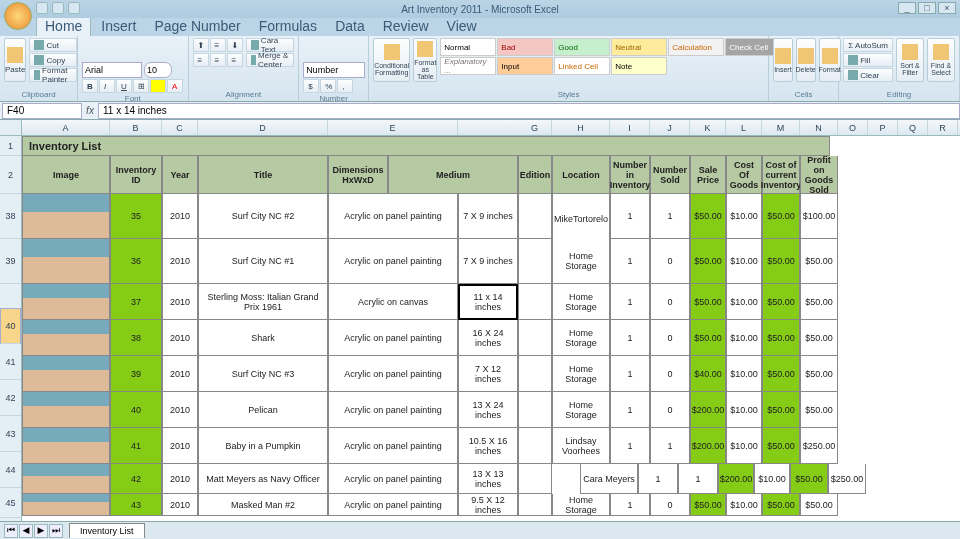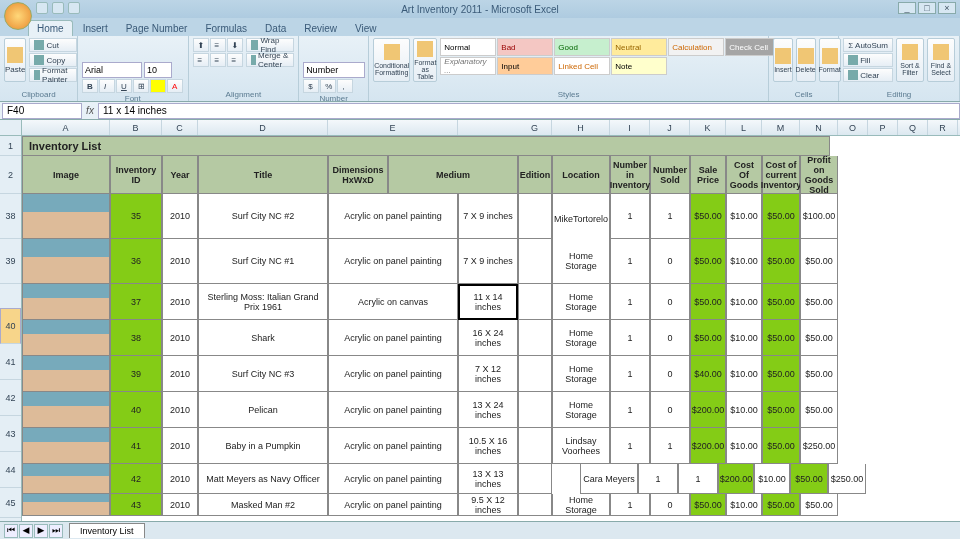--- a/index.html
+++ b/index.html
@@ -7,21 +7,21 @@
 
 
 .titlebar { height: 18px; background: linear-gradient(#bcd5e6,#aecbe0); display:flex; align-items:center; justify-content:center; position:relative; font-size:10px; color:#3a5a78; }
 .titlebar .office-btn { position:absolute; left:4px; top:2px; width:28px; height:28px; border-radius:50%; background: radial-gradient(#ffd87a,#e88a2e); border:1px solid #9a6; z-index:10; }
 .titlebar .qat { position:absolute; left:36px; top:2px; display:flex; gap:4px; }
 .titlebar .qat span { width:12px; height:12px; background:#d7e7f2; border:1px solid #9bb; border-radius:2px; }
 .titlebar .winbtns { position:absolute; right:4px; top:2px; display:flex; gap:2px; }
 .titlebar .winbtns span { width:18px; height:12px; background:#d7e7f2; border:1px solid #8aa; font-size:9px; text-align:center; line-height:10px; color:#456; }
 
 
-.ribbon-tabs { height:18px; background:#bcd5e6; display:flex; align-items:flex-end; padding-left:28px; gap:2px; font-size:10px; }
+.ribbon-tabs { height:18px; background:#bcd5e6; display:flex; align-items:flex-end; padding-left:36px; gap:2px; font-size:14px; }
 .ribbon-tabs .tab { padding:2px 8px; color:#3a5a78; cursor:pointer; }
 .ribbon-tabs .tab.active { background:#e8f1f7; border:1px solid #9bb; border-bottom:none; border-radius:3px 3px 0 0; }
 
 
 .ribbon { height:66px; background:linear-gradient(#e8f1f7,#d5e5f0); border-bottom:1px solid #8aa; display:flex; }
 .group { border-right:1px solid #b7cdd9; padding:2px 4px; display:flex; flex-direction:column; justify-content:space-between; }
 .group-label { font-size:8px; color:#5a7a90; text-align:center; padding-top:1px; }
 .group-content { display:flex; gap:3px; align-items:flex-start; flex:1; }
 .btn-lg { width:30px; height:44px; background:linear-gradient(#fdfdfd,#e6eef5); border:1px solid #b7cdd9; border-radius:2px; display:flex; flex-direction:column; align-items:center; justify-content:center; font-size:8px; color:#345; }
 .btn-lg .ic { width:16px; height:16px; background:#f0c674; margin-bottom:2px; }
@@ -126,21 +126,21 @@
             <span>Format Painter</span>
           </div>
       </div>
     </div>
     <div class="group-label">Clipboard</div>
   </div>
   <div class="group" style="width:118px">
     <div class="group-content stack" style="width:100%">
       <div style="display:flex;gap:2px">
         <input class="sel" style="width: 60px;" value="Arial">
-        <input class="sel" style="width: 28px;" value="10">
+        <input class="sel" style="width: 28px; border-radius: 7px;" value="10">
       </div>
       <div style="display:flex;gap:1px">
         <div class="mini" style="width:16px;font-weight:bold">B</div>
         <div class="mini" style="width:16px;font-style:italic">I</div>
         <div class="mini" style="width:16px;text-decoration:underline">U</div>
         <div class="mini" style="width:16px">⊞</div>
         <div class="mini" style="width:16px;background:#ff0"></div>
         <div class="mini" style="width:16px;color:red">A</div>
       </div>
     </div>
@@ -156,21 +156,21 @@
         </div>
         <div style="display:flex;gap:1px">
           <div class="mini" style="width:16px">≡</div>
           <div class="mini" style="width:16px">≡</div>
           <div class="mini" style="width:16px">≡</div>
         </div>
       </div>
       <div class="stack">
         <div class="mini">
             <span class="ic"></span>
-            <span>Wrap Find</span>
+            <span>Cara Text</span>
           </div>
         <div class="mini">
             <span class="ic"></span>
             <span>Merge &amp; Center</span>
           </div>
       </div>
     </div>
     <div class="group-label">Alignment</div>
   </div>
   <div class="group" style="width:70px">

